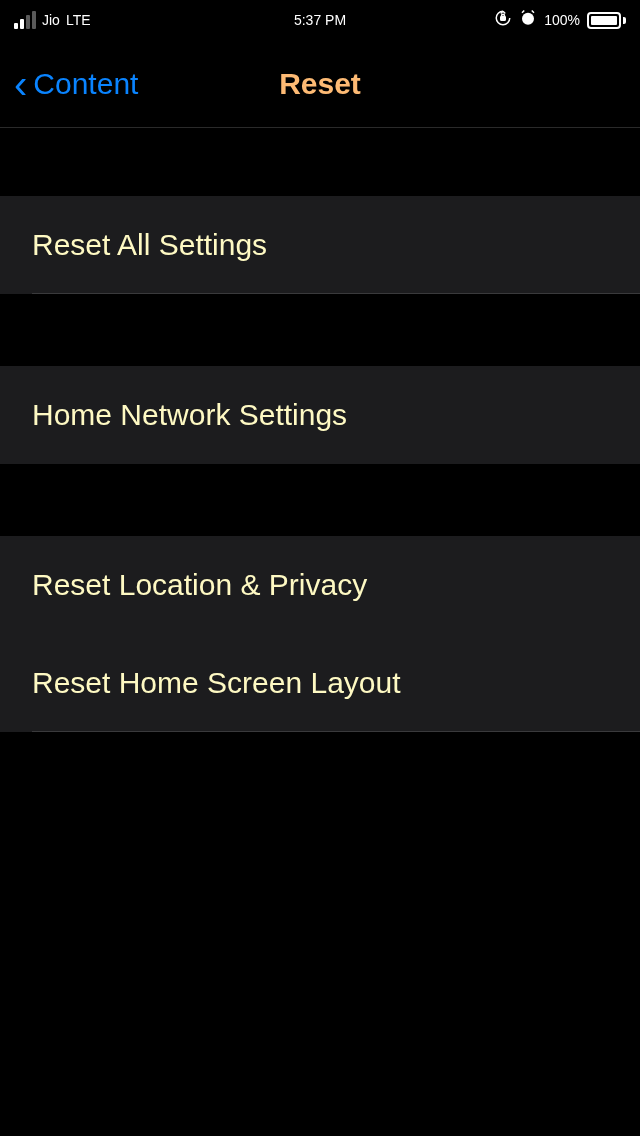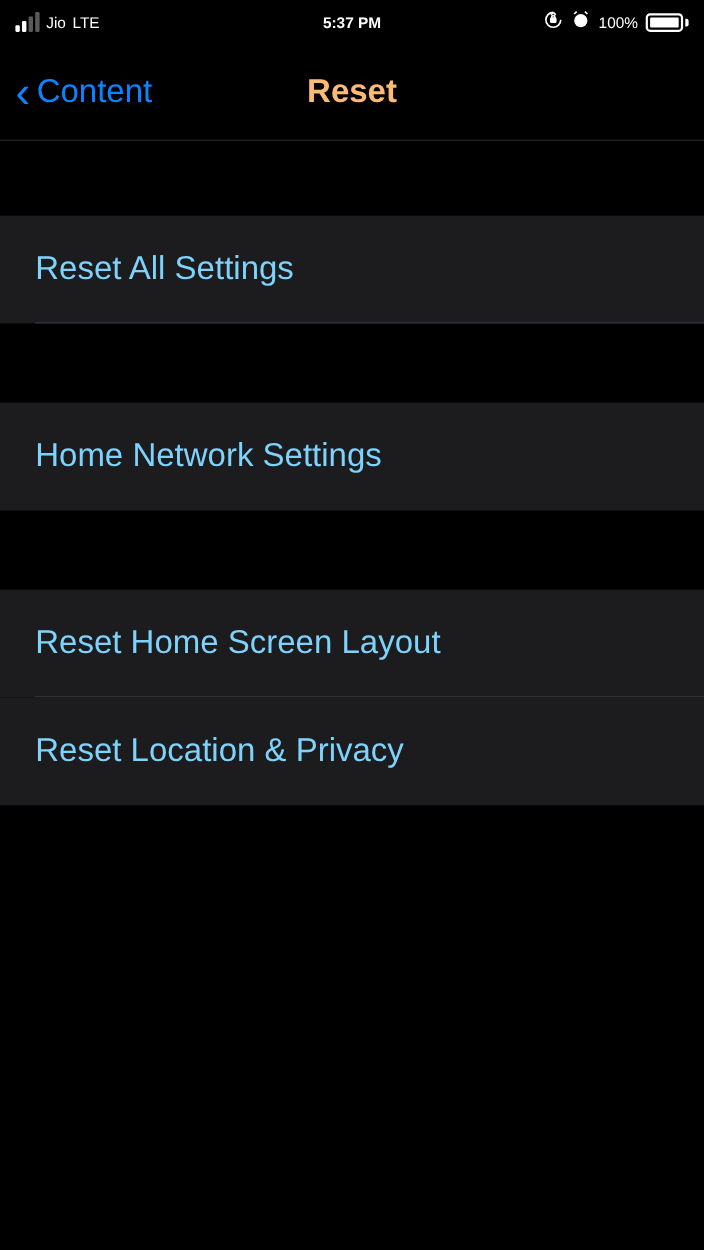--- a/index.html
+++ b/index.html
@@ -41,21 +41,21 @@
       background: #ffffff;
       border-radius: 1px;
     }
     .signal-bar.dim {
       background: #5a5a5a;
     }
     .status-center {
       position: absolute;
       left: 50%;
       transform: translateX(-50%);
-      font-weight: 700;
+      font-weight: 400;
     }
     .status-right {
       display: flex;
       align-items: center;
       gap: 7px;
     }
     .lock-icon, .alarm-icon {
       font-size: 18px;
     }
     .battery-container {
@@ -119,21 +119,21 @@
       background: #000000;
     }
     .spacer-68 { height: 68px; }
     .spacer-72 { height: 72px; }
     .cell {
       background: #1c1c1e;
       padding: 0 32px;
       height: 98px;
       display: flex;
       align-items: center;
-      color: #7dd3fc;
+      color: #fef9c3;
       font-size: 30px;
       position: relative;
     }
     .cell.with-separator::after {
       content: "";
       position: absolute;
       bottom: 0;
       left: 32px;
       right: 0;
       height: 1px;
@@ -212,20 +212,20 @@
 
   <div class="spacer spacer-72"></div>
 
   <div class="cell">
     <span>Home Network Settings</span>
   </div>
 
   <div class="spacer spacer-72"></div>
 
 
+  <div class="cell">
+    <span>Reset Location &amp; Privacy</span>
+  </div>
+
   <div class="cell with-separator">
     <span>Reset Home Screen Layout</span>
   </div>
-
-  <div class="cell">
-    <span>Reset Location &amp; Privacy</span>
-  </div>
 </div>
 
 </body></html>

